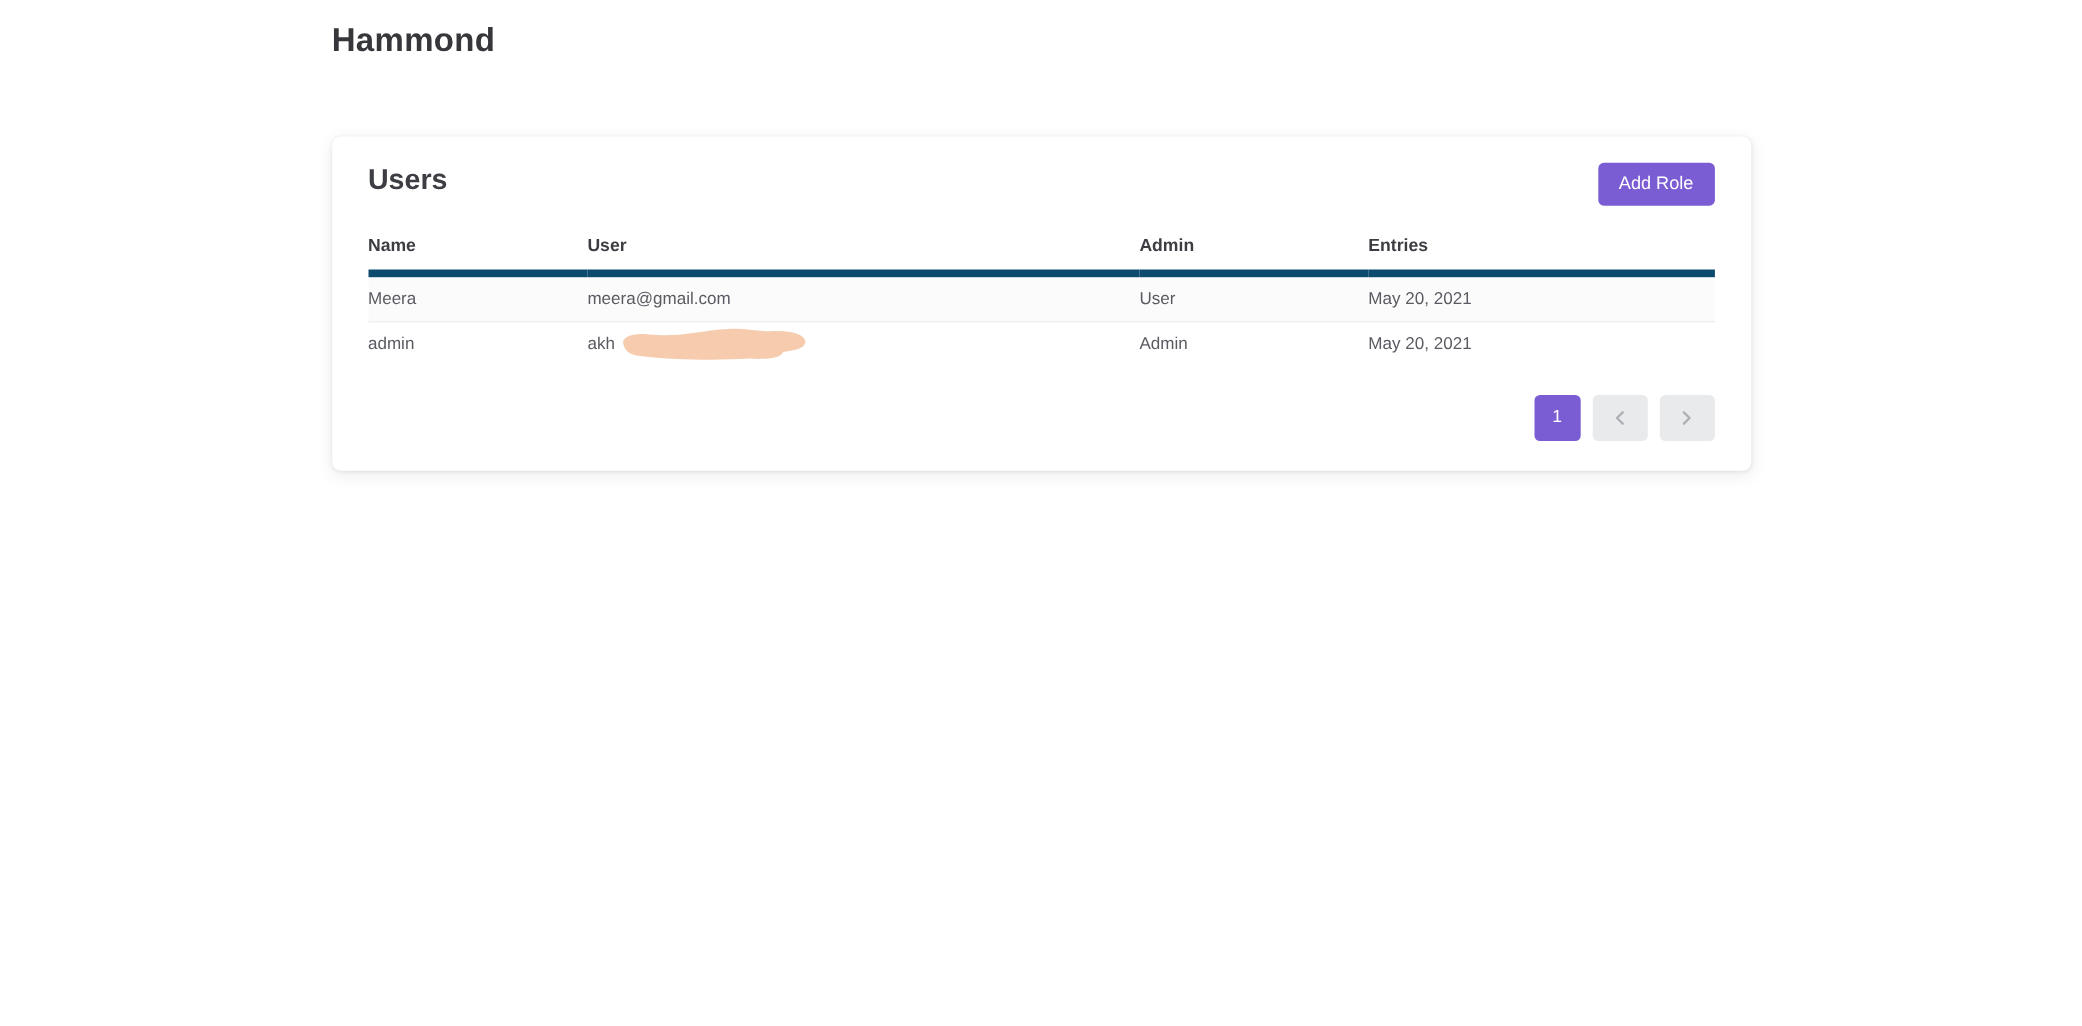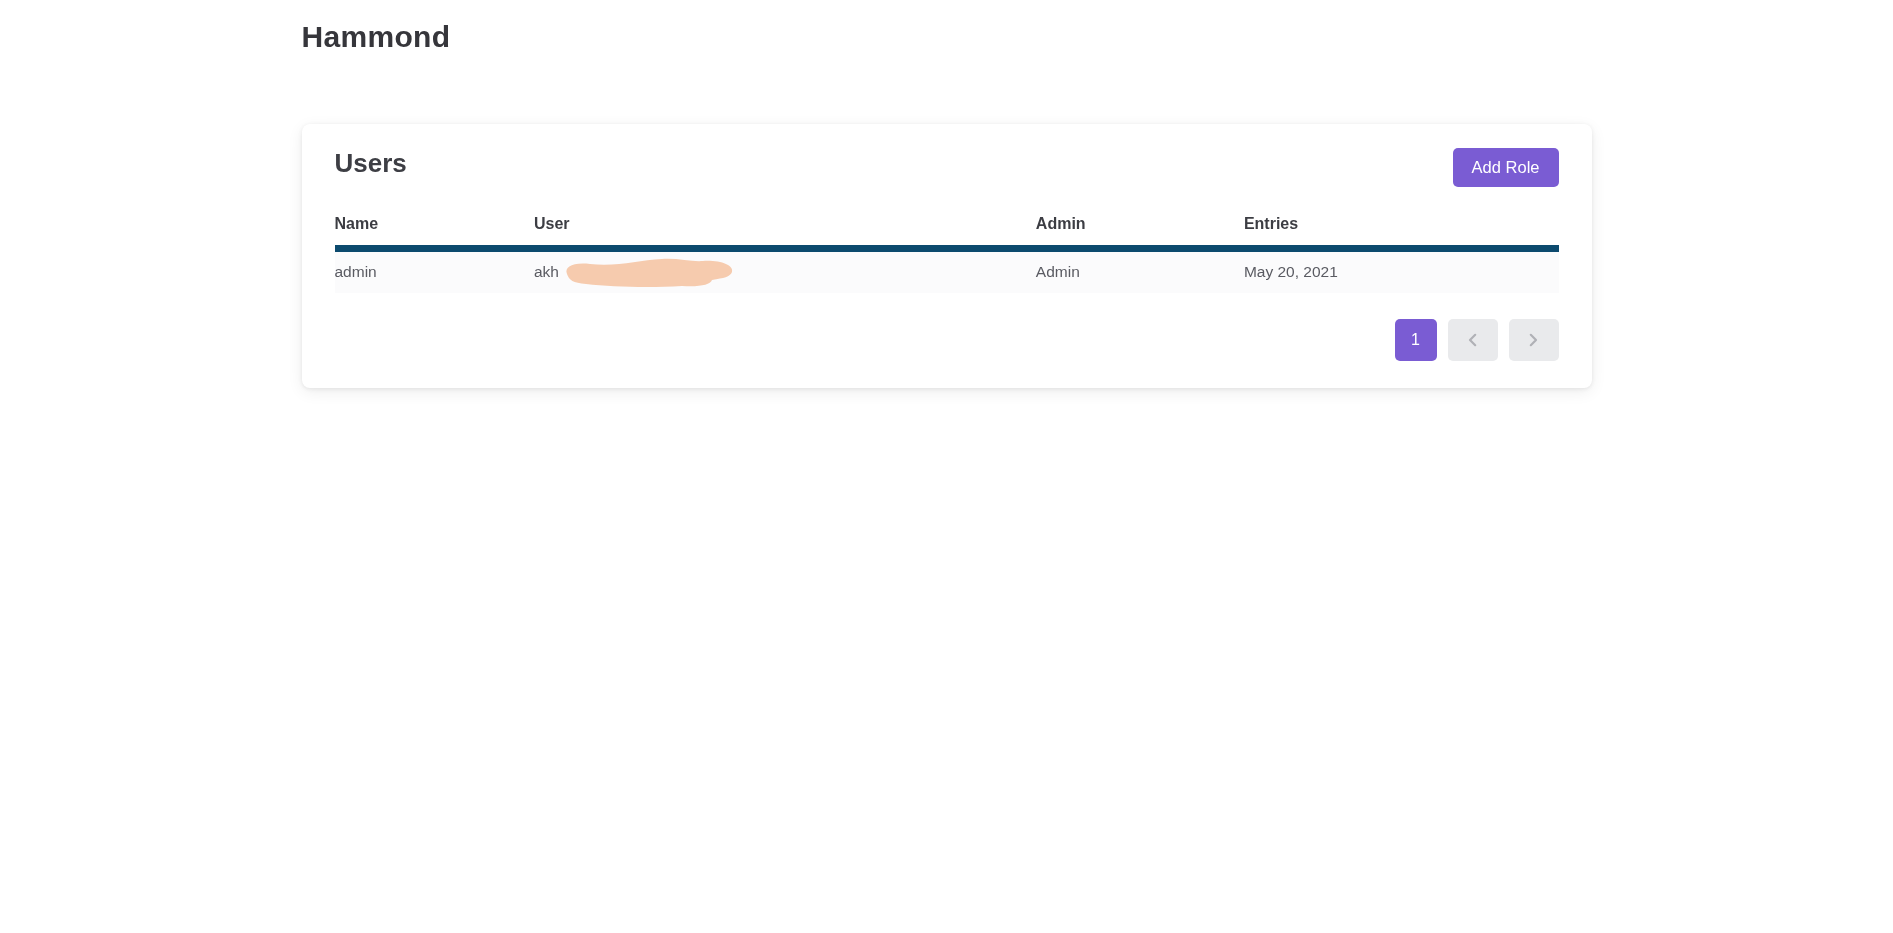--- a/index.html
+++ b/index.html
@@ -174,20 +174,26 @@
       <table class="users-table">
         <thead>
           <tr>
             <th>Name</th>
             <th>User</th>
             <th>Admin</th>
             <th>Entries</th>
           </tr>
         </thead>
         <tbody>
+          <tr>
+            <td>Meera</td>
+            <td>meera@gmail.com</td>
+            <td>User</td>
+            <td>May 20, 2021</td>
+          </tr>
           <tr>
             <td>admin</td>
             <td>
               <span>akh</span><svg class="redaction" width="180" height="32" viewBox="0 0 180 32">
                 <path d="M7,18 C4,11 13,6 30,8 C58,11 78,4 102,3 C118,2 132,6 143,5 C160,4 174,9 172,16 C170,21 164,22 152,24 C150,29 140,31 122,30 C90,32 52,31 26,28 C13,27 9,24 7,18 Z" fill="#f6cbae"></path>
               </svg>
             </td>
             <td>Admin</td>
             <td>May 20, 2021</td>
           </tr>

